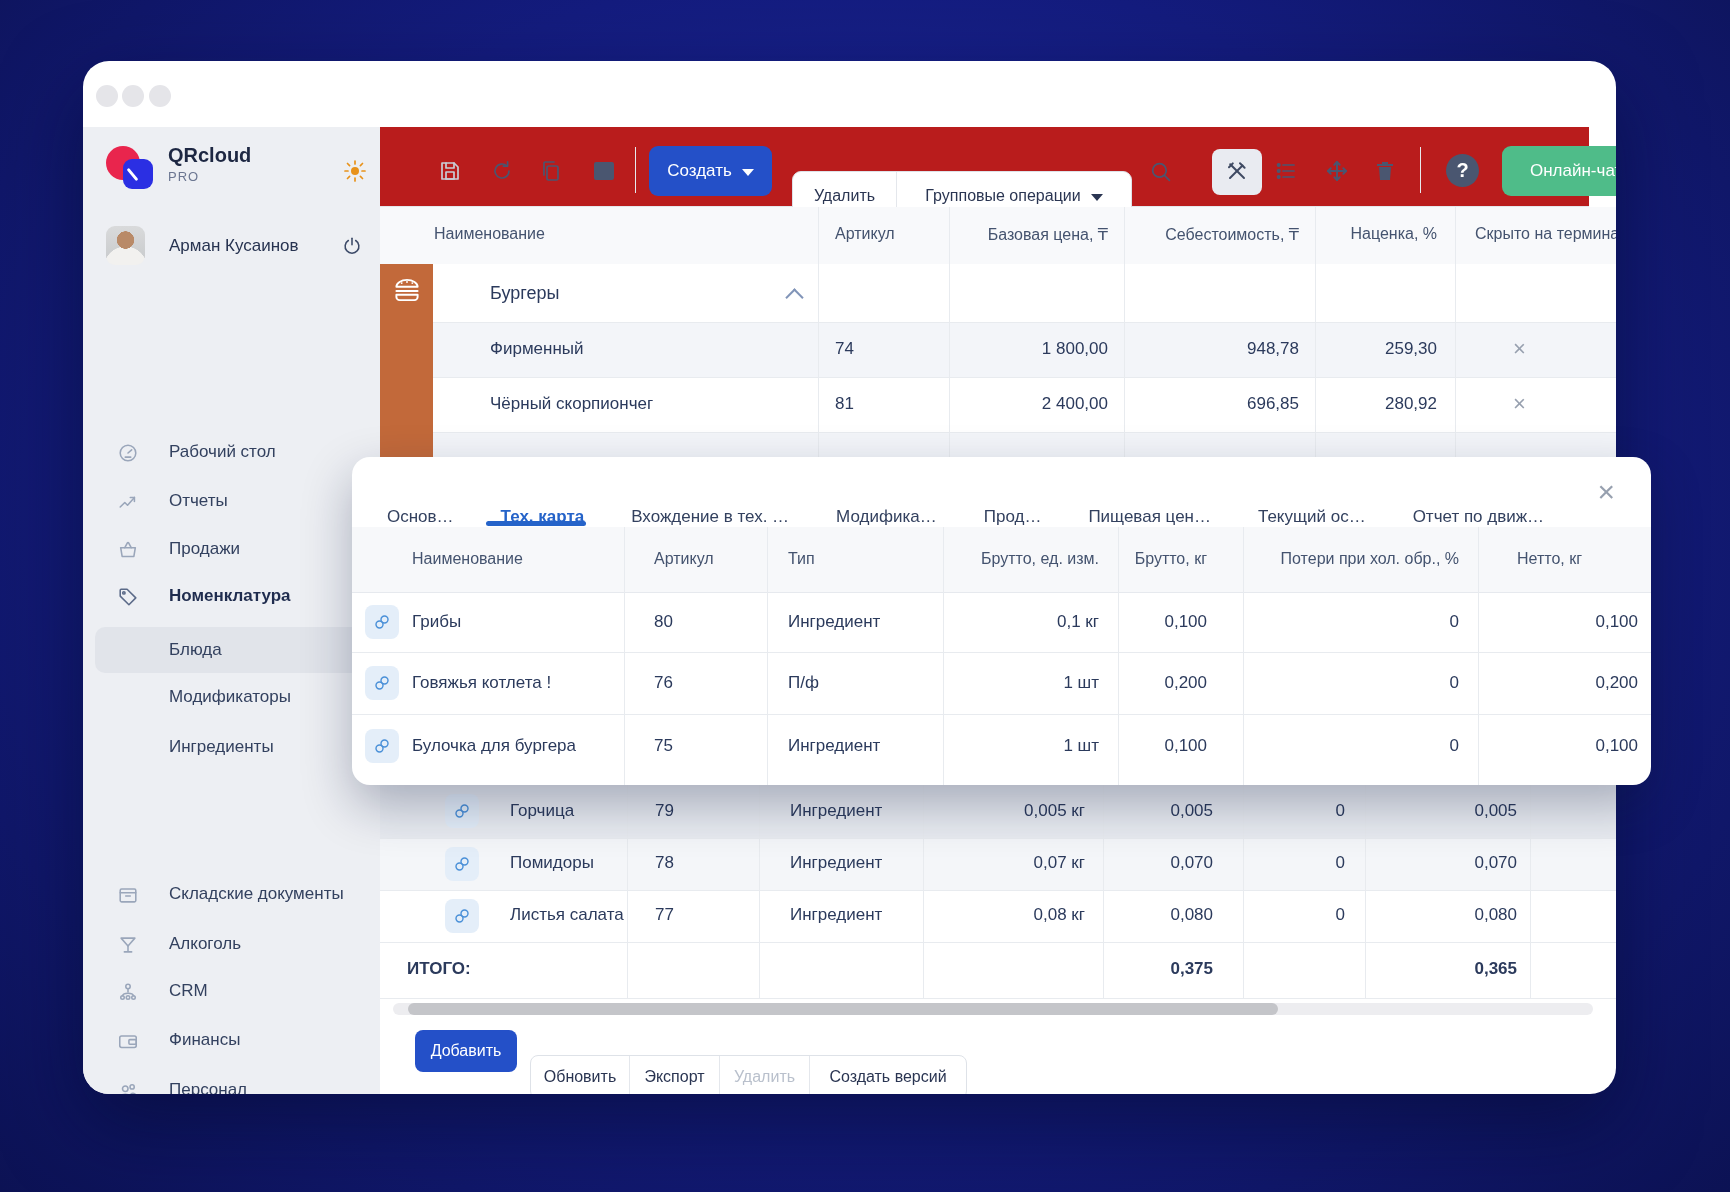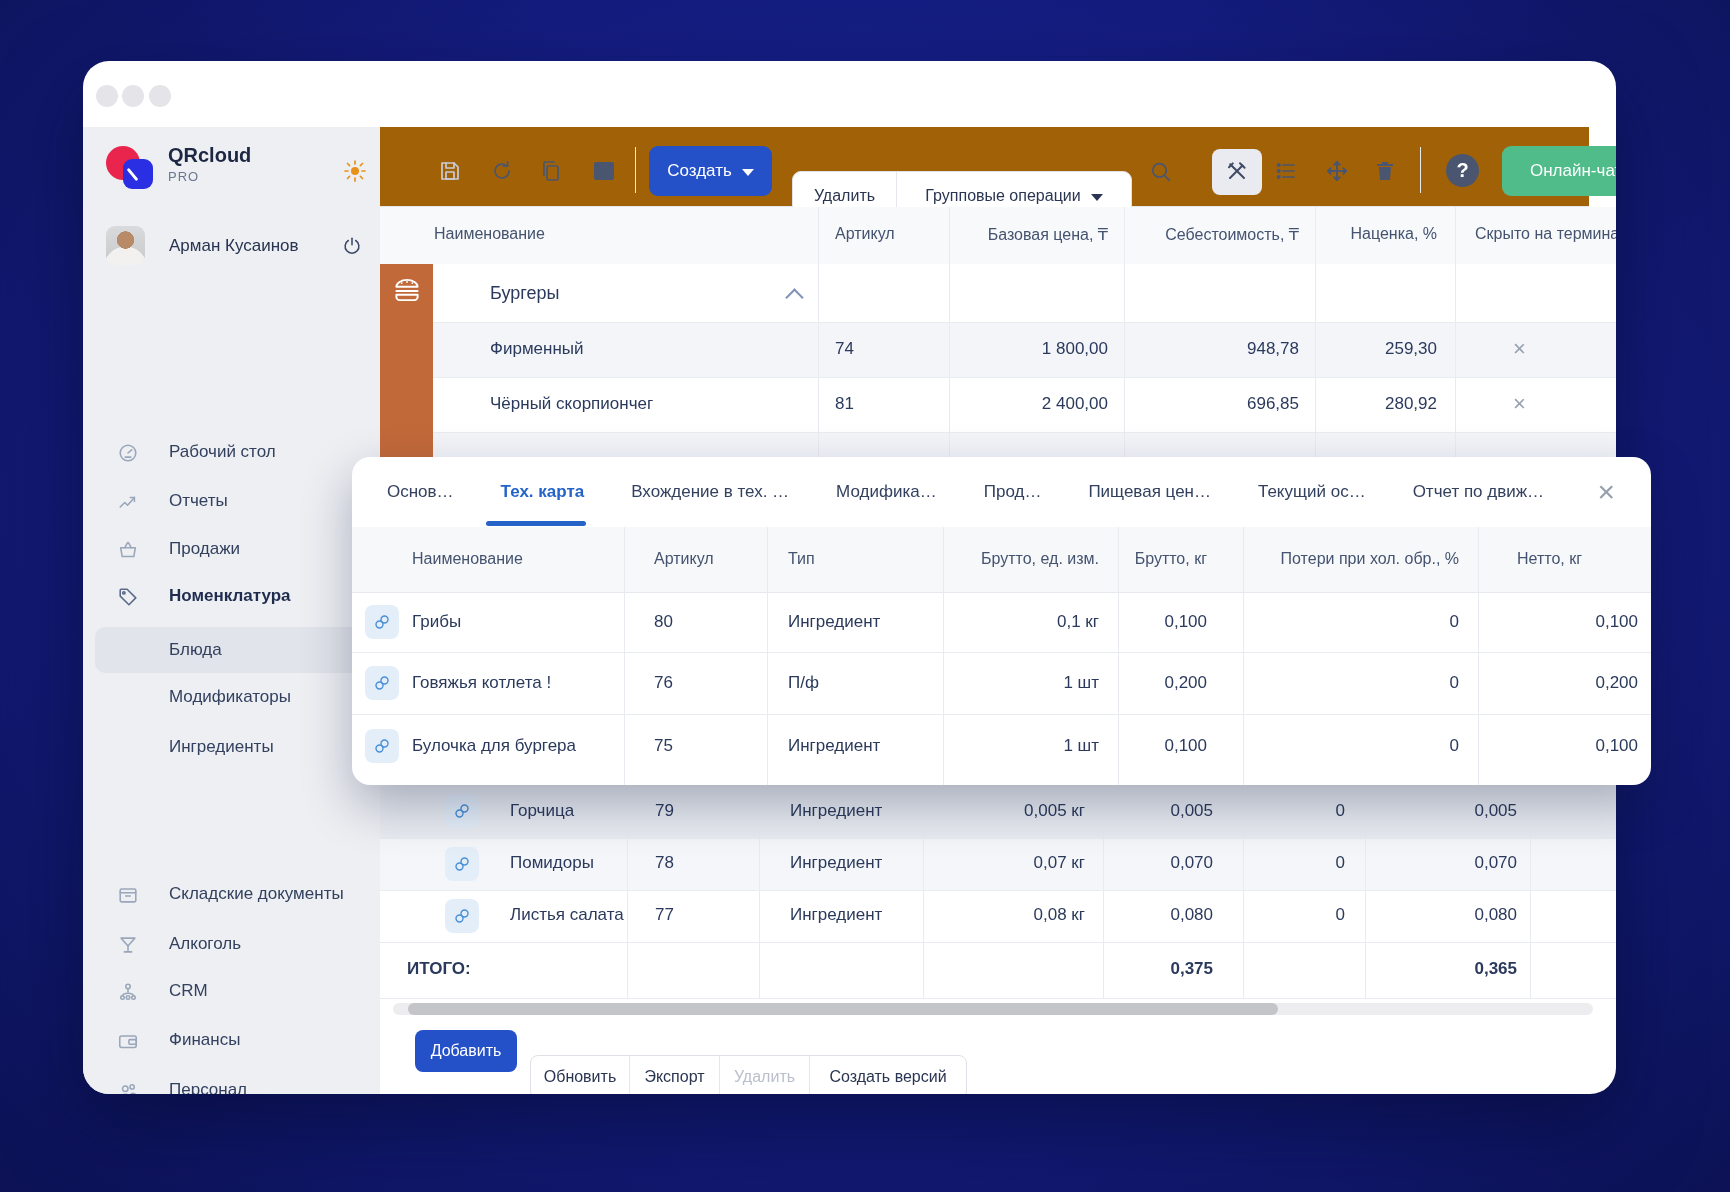--- a/index.html
+++ b/index.html
@@ -7,21 +7,21 @@
     font-family:"Liberation Sans","DejaVu Sans",sans-serif;
     background:radial-gradient(ellipse at 50% 42%,#1e2ba8 0%,#141c7e 55%,#0c1254 100%);}
   .abs{position:absolute;}
   .window{position:absolute;left:83px;top:61px;width:1533px;height:1033px;background:#fff;
     border-radius:26px;overflow:hidden;box-shadow:0 30px 80px rgba(4,9,45,.55);}
   
   .dot{position:absolute;top:24px;width:22px;height:22px;border-radius:50%;background:#e5e5e9;}
   .urlbar{position:absolute;left:363px;top:13px;width:772px;height:40px;background:#f0f1f4;border-radius:10px;
     display:flex;align-items:center;justify-content:center;font-size:15px;color:#3f434a;}
   
-  .appbar{position:absolute;left:0;top:66px;width:1506px;height:79px;background:#a16207;border-bottom:1px solid #e4e7eb;}
+  .appbar{position:absolute;left:0;top:66px;width:1506px;height:79px;background:#b91c1c;border-bottom:1px solid #e4e7eb;}
   .appbar-left{position:absolute;left:0;top:0;width:297px;height:79px;background:#edeff3;}
   .logo-red{position:absolute;left:23px;top:19px;width:34px;height:34px;border-radius:50%;background:#e9254d;}
   .logo-blue{position:absolute;left:40px;top:32px;width:30px;height:30px;border-radius:9px;background:#2b2fe3;}
   .logo-blue::after{content:"";position:absolute;left:8px;top:8px;width:3px;height:15px;background:#fff;border-radius:2px;transform:rotate(-40deg);}
   .brand{position:absolute;left:85px;top:17px;font-size:20px;font-weight:bold;color:#1d2742;}
   .brand-sub{position:absolute;left:85px;top:42px;font-size:13px;color:#6b7691;letter-spacing:1px;}
   .tbtn{position:absolute;top:19px;height:50px;border-radius:9px;display:flex;align-items:center;justify-content:center;
     font-size:17px;box-sizing:border-box;cursor:pointer;}
   .btn-blue{background:#2450c8;color:#fff;}
   .btn-group{background:#fff;border:1px solid #dee2e8;color:#2a3552;margin-top:25px;}
@@ -54,21 +54,21 @@
   .vline{position:absolute;width:1px;background:#e8ebef;}
   
   .prod-header{position:absolute;left:297px;top:146px;width:1236px;height:57px;background:#f8f9fb;border-bottom:1px solid #e4e7ec;}
   .row-alt{background:#f3f5f9;}
   .orange-bar{position:absolute;left:297px;top:203px;width:53px;height:193px;background:#c2693a;}
   .x-icon{font-size:22px;color:#97a0af;}
   .chev-up{position:absolute;width:11px;height:11px;border-left:2.5px solid #8194b8;border-top:2.5px solid #8194b8;transform:rotate(45deg);}
   
   .card{position:absolute;left:352px;top:457px;width:1299px;height:328px;background:#fff;border-radius:18px;
     box-shadow:0 20px 50px rgba(12,22,60,.30);overflow:hidden;z-index:5;}
-  .tabs{position:absolute;left:35px;top:0;height:70px;display:flex;align-items:center;gap:47px;}
+  .tabs{position:absolute;left:35px;top:0;height:70px;display:flex;align-items:flex-end;gap:47px;}
   .tab{font-size:17px;color:#33415f;white-space:nowrap;}
   .tab-active{color:#2563c9;font-weight:bold;}
   .tab-underline{position:absolute;left:134px;top:64px;width:100px;height:5px;border-radius:3px;background:#2563c9;}
   .card-close{position:absolute;right:36px;top:18px;font-size:30px;color:#97a0af;}
   .card-header{position:absolute;left:0;top:70px;width:1299px;height:65px;background:#f7f8fa;border-bottom:1px solid #e6e9ee;}
   .linkic{position:absolute;width:34px;height:34px;border-radius:8px;background:#e4eef9;color:#4a90d8;
     display:flex;align-items:center;justify-content:center;}
   .footer-btn{position:absolute;height:42px;border-radius:8px;display:flex;align-items:center;justify-content:center;font-size:16px;}
   .seg{display:flex;align-items:center;justify-content:center;font-size:16px;color:#2a3552;border-right:1px solid #e4e7ec;height:100%;box-sizing:border-box;}
   .seg:last-child{border-right:none;}

